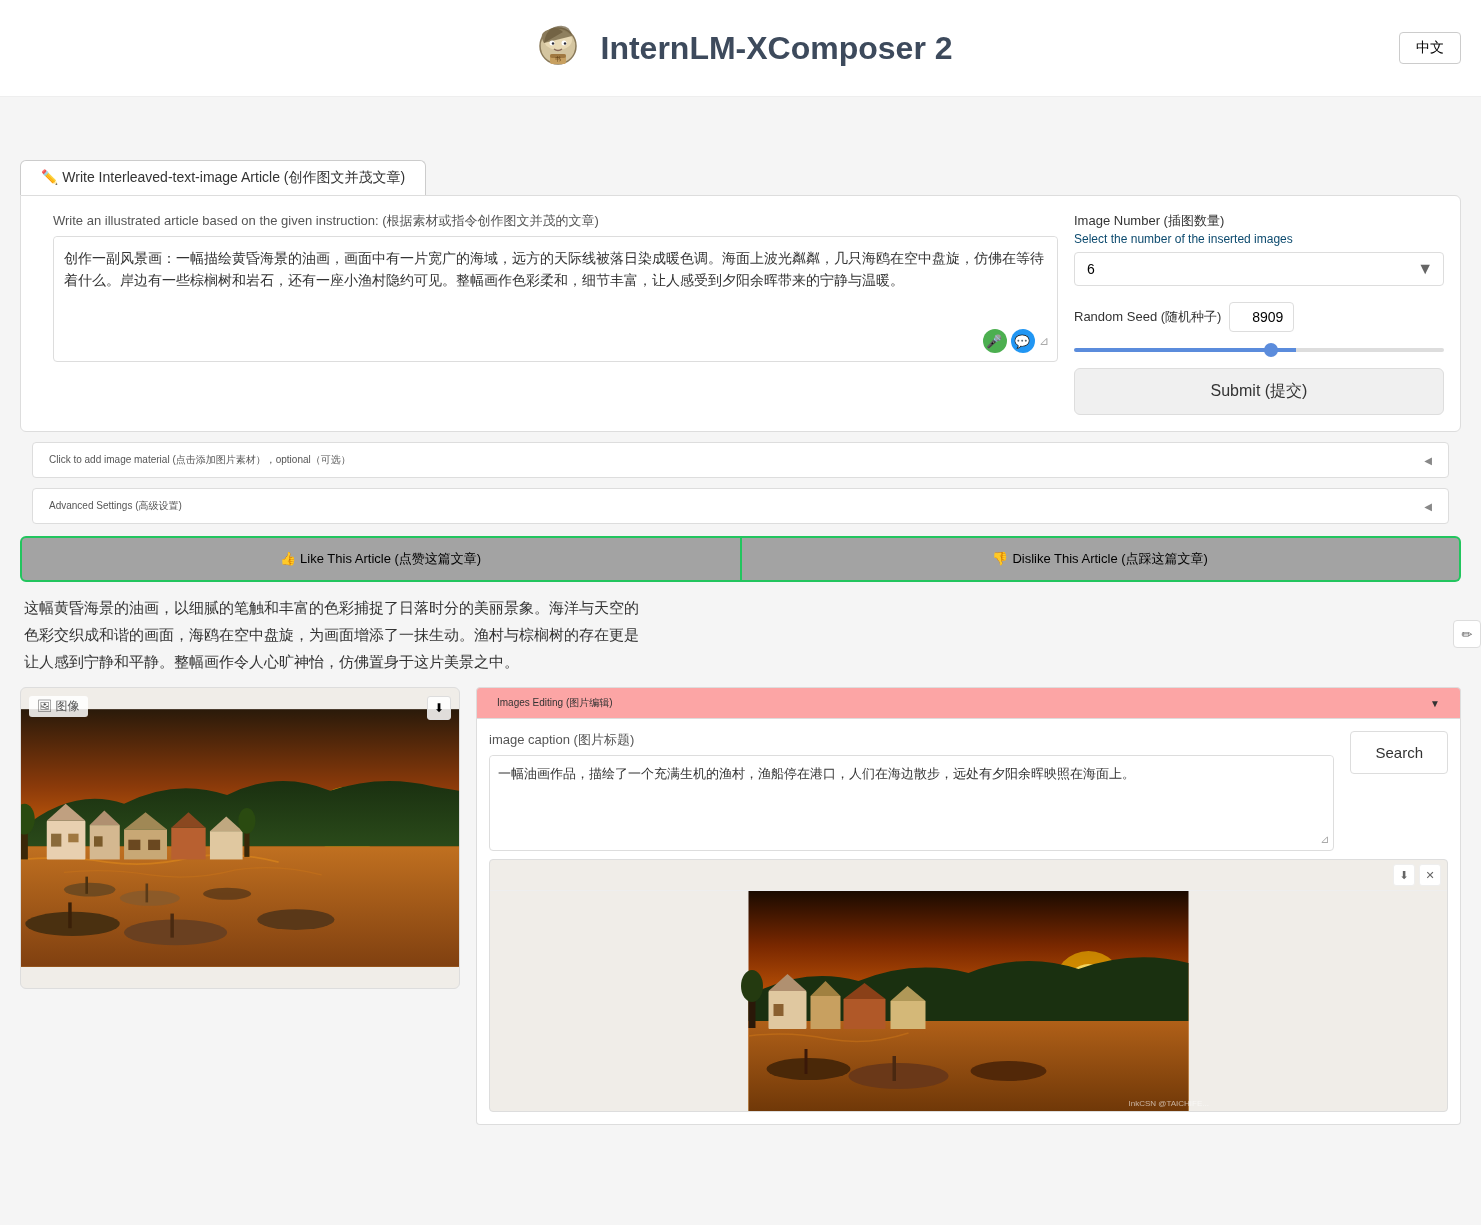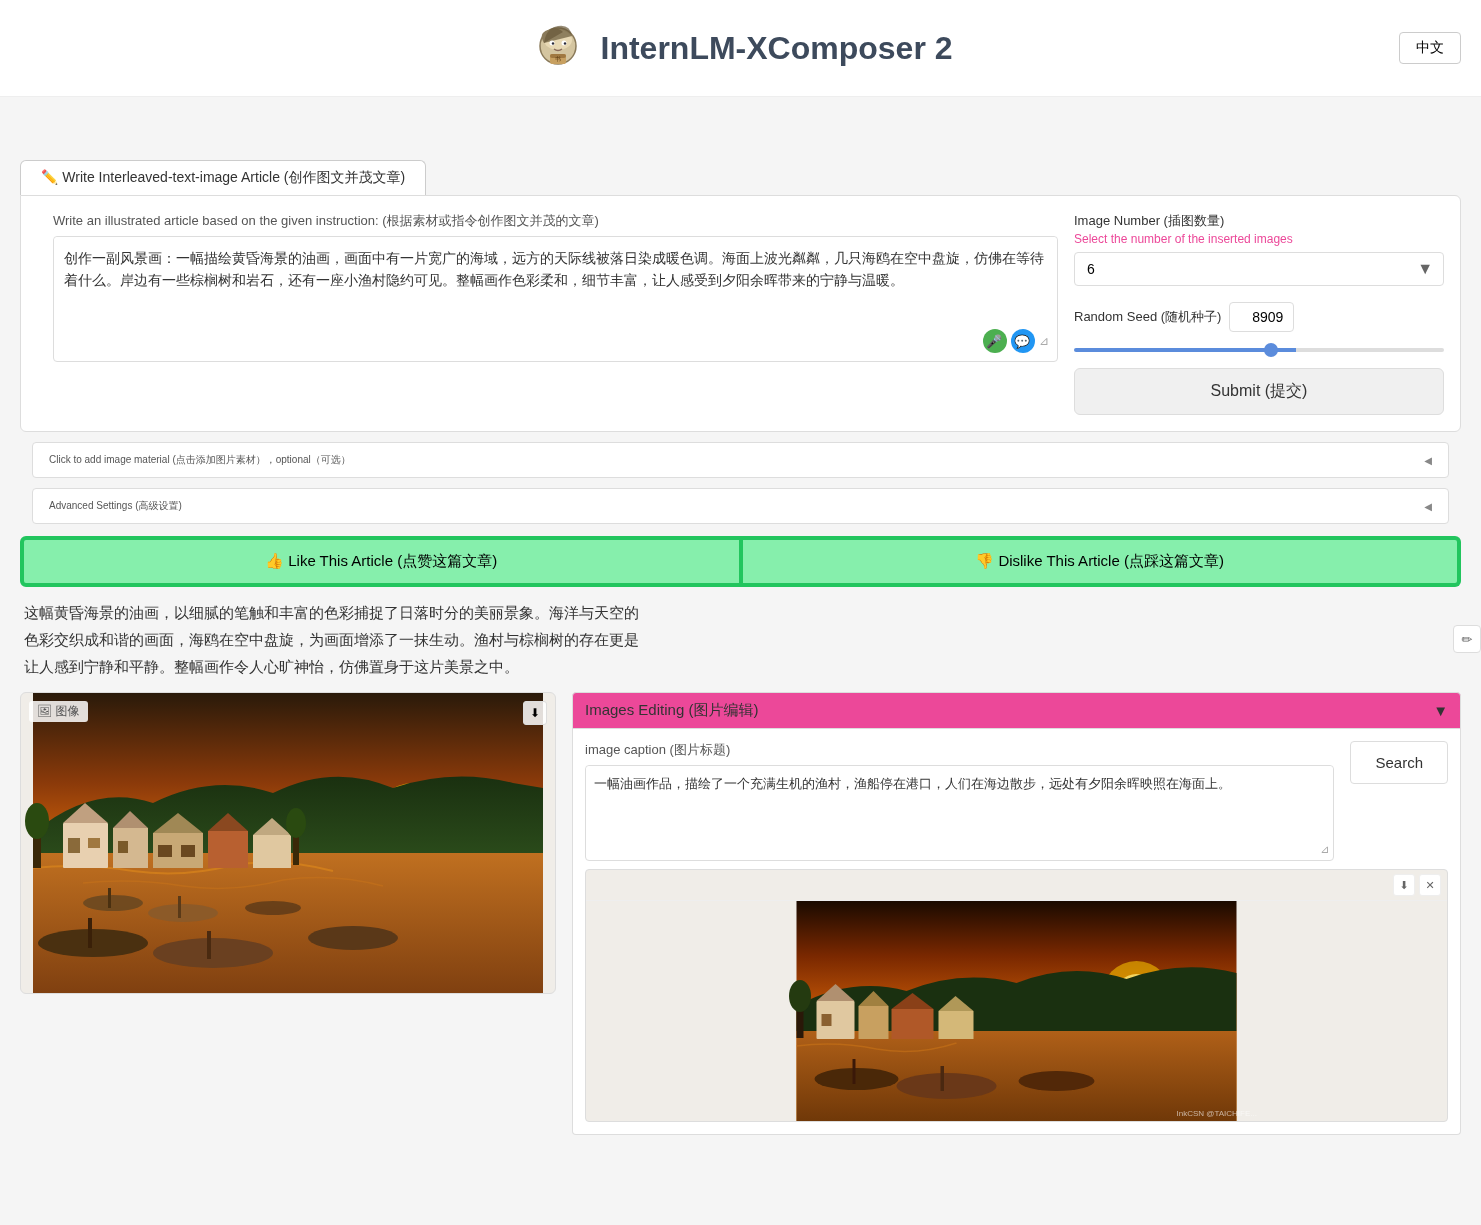--- a/index.html
+++ b/index.html
@@ -137,21 +137,21 @@
     }
     .right-section label {
       display: block;
       font-size: 13px;
       color: #333;
       font-weight: 500;
       margin-bottom: 2px;
     }
     .right-section .sublabel {
       font-size: 12px;
-      color: #ec4899;
+      color: #0c4a6e;
       margin-bottom: 6px;
     }
     .select-wrapper {
       position: relative;
       border: 1px solid #ddd;
       border-radius: 4px;
       background: #fff;
       margin-bottom: 16px;
     }
     .select-wrapper select {
@@ -242,24 +242,24 @@
       color: #888;
     }
     .feedback-row {
       display: flex;
       gap: 0;
       margin: 12px 0;
     }
     .like-btn, .dislike-btn {
       flex: 1;
       padding: 12px;
-      font-size: 15px;
-      cursor: pointer;
-      border: 4px solid #22c55e;
-      background: #86efac;
+      font-size: 13px;
+      cursor: pointer;
+      border: 2px solid #22c55e;
+      background: #a3a3a3;
     }
     .like-btn {
       border-radius: 6px 0 0 6px;
     }
     .dislike-btn {
       border-radius: 0 6px 6px 0;
       border-left: none;
     }
     .article-text {
       font-size: 15px;
@@ -284,21 +284,21 @@
       cursor: pointer;
       font-size: 13px;
       color: #666;
     }
     .lower-content {
       display: flex;
       gap: 16px;
       margin-top: 8px;
     }
     .image-section {
-      width: 536px;
+      width: 440px;
       flex-shrink: 0;
     }
     .image-container {
       border: 1px solid #ddd;
       border-radius: 6px;
       overflow: hidden;
       position: relative;
       background: #f0ede8;
     }
     .image-label {
@@ -329,25 +329,25 @@
       cursor: pointer;
       font-size: 12px;
     }
     .right-panel {
       flex: 1;
     }
     .images-editing-header {
       display: flex;
       align-items: center;
       justify-content: space-between;
-      background: #ec4899;
-      border: 1px solid #ddd;
-      padding: 8px 12px;
+      background: #fca5a5;
+      border: 1px solid #ddd;
+      padding: 8px 20px;
       border-radius: 4px 4px 0 0;
-      font-size: 15px;
+      font-size: 10px;
       font-weight: 500;
     }
     .images-editing-body {
       border: 1px solid #ddd;
       border-top: none;
       border-radius: 0 0 4px 4px;
       padding: 12px;
       background: #fff;
     }
     .caption-label {

